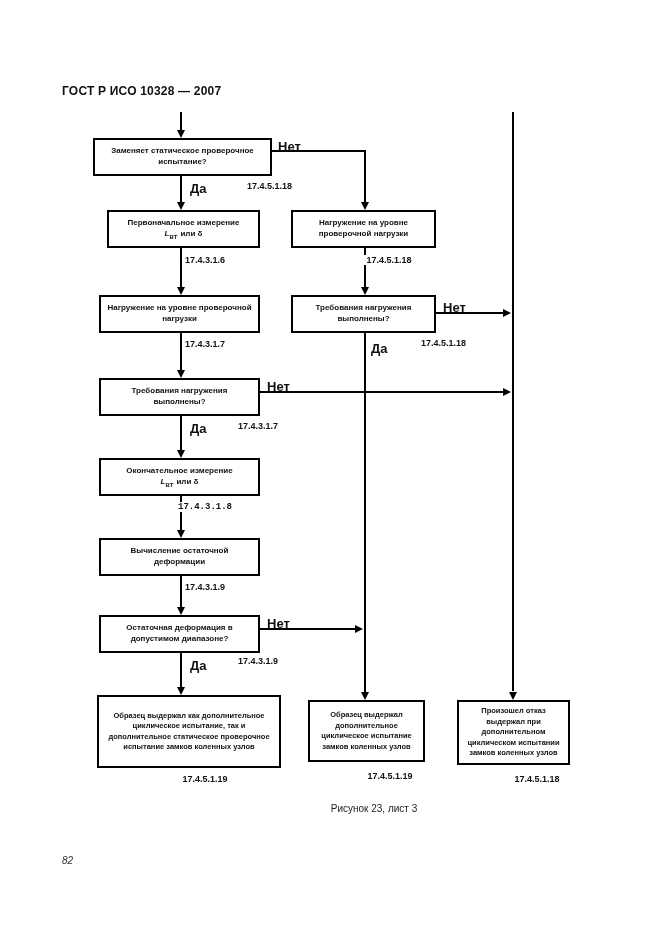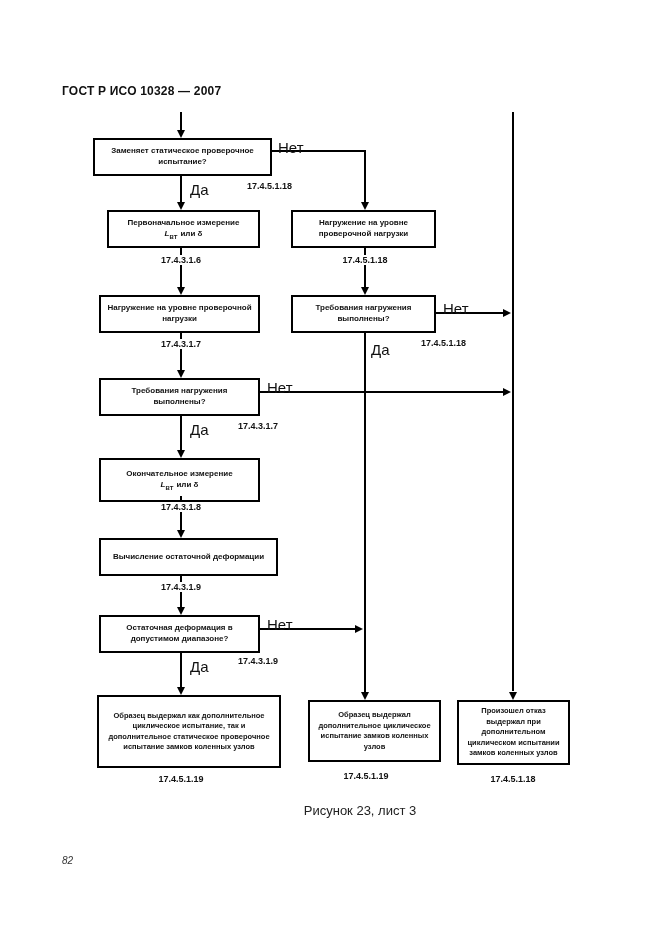--- a/index.html
+++ b/index.html
@@ -3,36 +3,36 @@
 <meta charset="utf-8">
 <style>
   html,body{margin:0;padding:0;}
   body{
     width:661px;height:936px;position:relative;background:#ffffff;
     font-family:"Liberation Sans", sans-serif;color:#111;
     -webkit-font-smoothing:antialiased;
   }
   .hdr{position:absolute;left:62px;top:84px;font-size:12px;font-weight:700;letter-spacing:.2px;}
   .pagenum{position:absolute;left:62px;top:855px;font-size:10px;color:#333;font-style:italic;}
-  .caption{position:absolute;left:360px;top:803px;transform:translateX(-50%);font-size:13px;color:#222;white-space:nowrap;}
+  .caption{position:absolute;left:374px;top:803px;transform:translateX(-50%);font-size:10px;color:#222;white-space:nowrap;}
 
   .box{
     position:absolute;border:2px solid #000;background:#fff;
     display:flex;align-items:center;justify-content:center;
     text-align:center;font-weight:700;font-size:8px;line-height:1.35;
     padding:2px 4px;box-sizing:border-box;
   }
   .box.small{font-size:7.5px;line-height:1.4;}
   .lv{position:absolute;width:2px;background:#000;}
   .lh{position:absolute;height:2px;background:#000;}
   .arr-d{position:absolute;width:0;height:0;border-left:4px solid transparent;border-right:4px solid transparent;border-top:8px solid #000;}
   .arr-r{position:absolute;width:0;height:0;border-top:4px solid transparent;border-bottom:4px solid transparent;border-left:8px solid #000;}
-  .lbl{position:absolute;font-size:15px;font-weight:400;white-space:nowrap;}
+  .lbl{position:absolute;font-size:13px;font-weight:700;white-space:nowrap;}
   .ref{position:absolute;font-size:9px;font-weight:700;white-space:nowrap;background:#fff;padding:0 3px;}
-  .ref.center{transform:translateX(-50%);}
+  .ref.center{transform:translateX(-50%);margin-left:24px;}
   .fline sub{font-size:6px;position:relative;top:1px;font-weight:700;}
   .fline .sym{font-style:italic;}
   .fline .rest{margin-left:3px;}
 </style>
 </head>
 <body>
 
 <div class="hdr">ГОСТ Р ИСО 10328 — 2007</div>
 <div class="caption">Рисунок 23, лист 3</div>
 <div class="pagenum">82</div>
@@ -79,31 +79,31 @@
 
 <div class="lh" style="left:260px;top:391px;width:245px;"></div>
 <div class="arr-r" style="left:503px;top:388px;"></div>
 <div class="lbl" style="left:267px;top:379px;">Нет</div>
 
 <div class="lv" style="left:180px;top:416px;height:36px;"></div>
 <div class="arr-d" style="left:177px;top:450px;"></div>
 <div class="lbl" style="left:190px;top:421px;">Да</div>
 <div class="ref" style="left:235px;top:421px;">17.4.3.1.7</div>
 
-<div class="box" style="left:99px;top:458px;width:161px;height:44px;">
+<div class="box" style="left:99px;top:458px;width:161px;height:38px;">
   <span>
     <span>Окончательное измерение</span><br>
     <span class="fline"><span class="sym">L</span><sub>BT</sub><span class="rest">или δ</span></span>
   </span>
 </div>
 <div class="lv" style="left:180px;top:496px;height:36px;"></div>
 <div class="arr-d" style="left:177px;top:530px;"></div>
-<div class="ref center" style="left:181px;top:502px;">17.4.3.1.8</div>
+<div class="ref center" style="left:181px;top:502px;font-family:Liberation Mono, monospace;">17.4.3.1.8</div>
 
-<div class="box" style="left:99px;top:538px;width:179px;height:38px;">
+<div class="box" style="left:99px;top:538px;width:161px;height:38px;">
   <span>Вычисление остаточной деформации</span>
 </div>
 <div class="lv" style="left:180px;top:576px;height:33px;"></div>
 <div class="arr-d" style="left:177px;top:607px;"></div>
 <div class="ref center" style="left:181px;top:582px;">17.4.3.1.9</div>
 
 <div class="box" style="left:99px;top:615px;width:161px;height:38px;">
   <span>Остаточная деформация в допустимом диапазоне?</span>
 </div>
 
@@ -134,21 +134,21 @@
 
 <div class="lh" style="left:436px;top:312px;width:69px;"></div>
 <div class="arr-r" style="left:503px;top:309px;"></div>
 <div class="lbl" style="left:443px;top:300px;">Нет</div>
 
 <div class="lv" style="left:364px;top:333px;height:359px;"></div>
 <div class="arr-d" style="left:361px;top:692px;"></div>
 <div class="lbl" style="left:371px;top:341px;">Да</div>
 <div class="ref" style="left:418px;top:338px;">17.4.5.1.18</div>
 
-<div class="box small" style="left:308px;top:700px;width:133px;height:62px;">
+<div class="box small" style="left:308px;top:700px;width:117px;height:62px;">
   <span>Образец выдержал дополнительное циклическое испытание замков коленных узлов</span>
 </div>
 <div class="ref center" style="left:366px;top:771px;">17.4.5.1.19</div>
 
 <div class="box small" style="left:457px;top:700px;width:113px;height:65px;">
   <span>Произошел отказ выдержал при  дополнительном циклическом испытании замков коленных узлов</span>
 </div>
 <div class="ref center" style="left:513px;top:774px;">17.4.5.1.18</div>
 
 </body></html>

